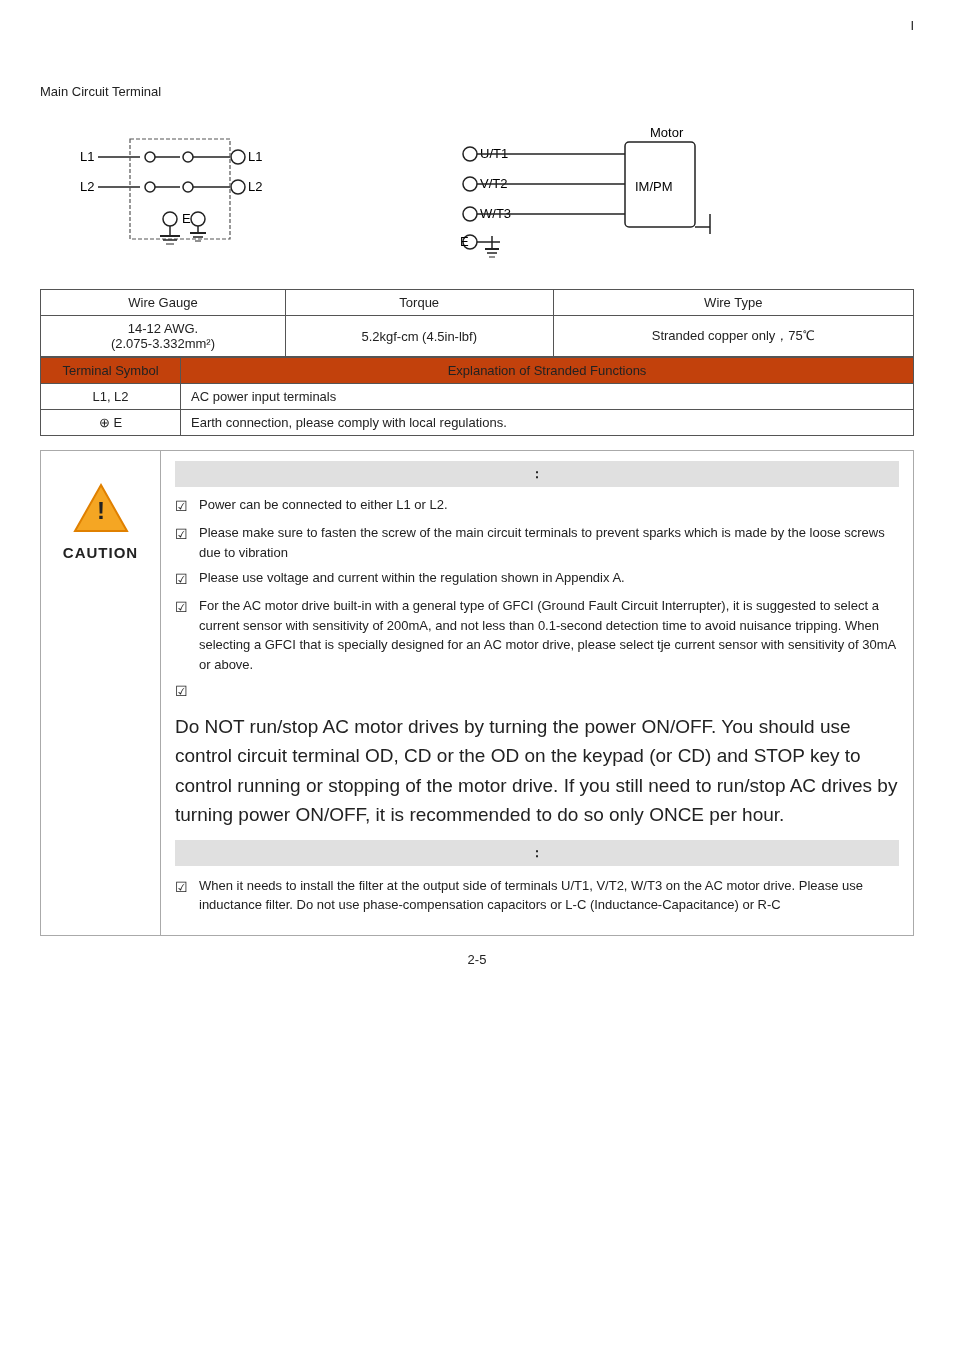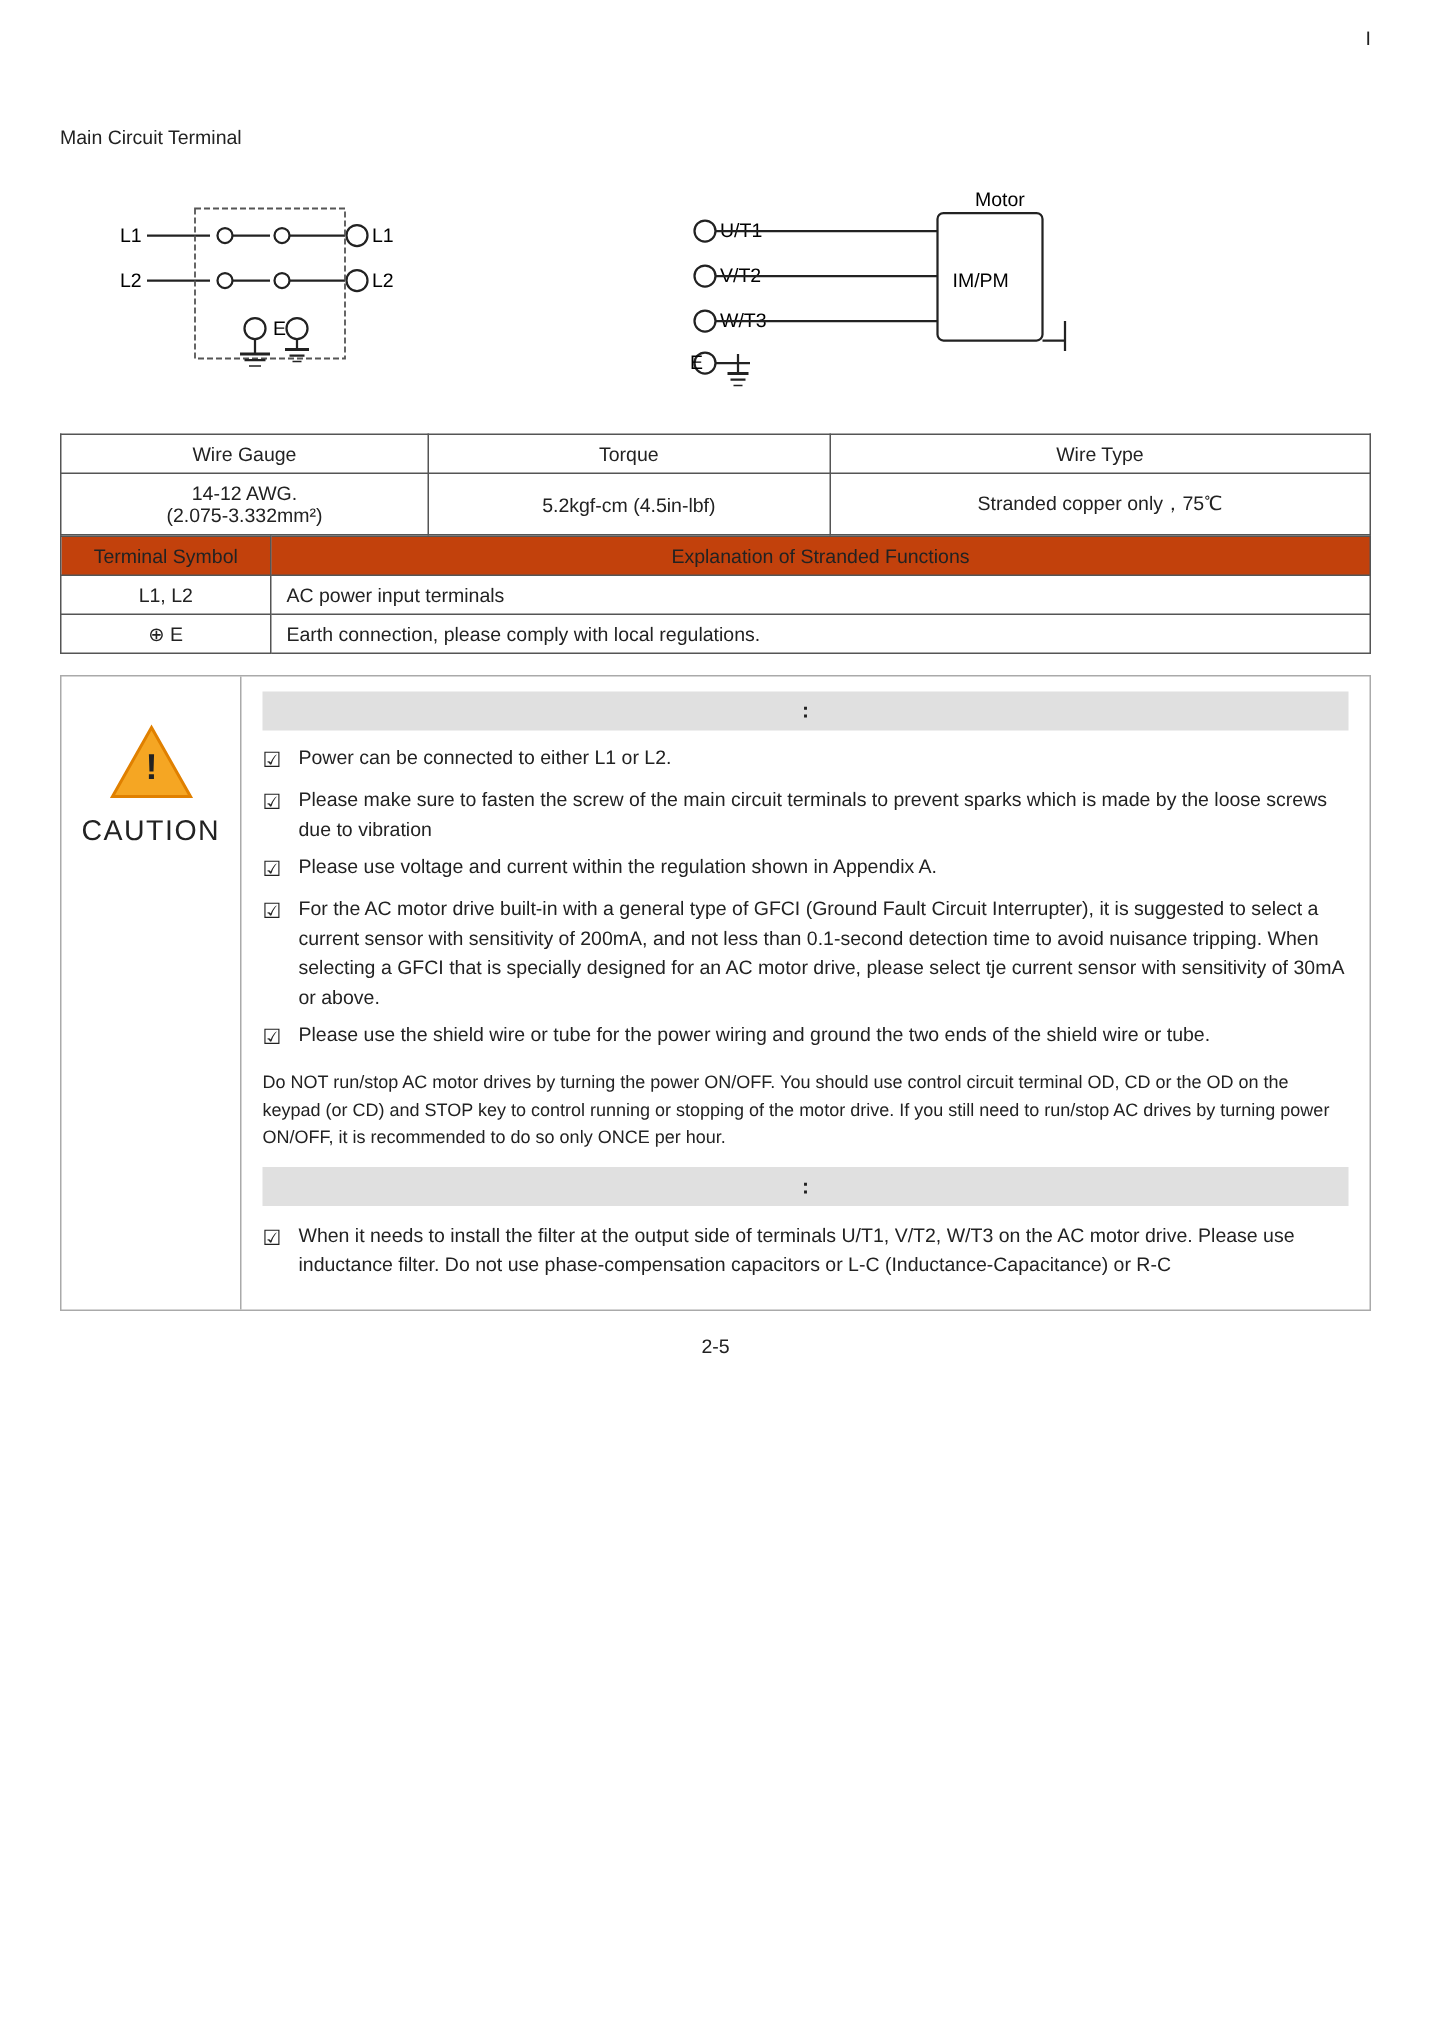--- a/index.html
+++ b/index.html
@@ -113,22 +113,22 @@
       border-right: 1px solid #aaa;
     }
 
     .caution-triangle {
       width: 60px;
       height: 55px;
       margin-bottom: 8px;
     }
 
     .caution-label {
-      font-size: 19px;
-      font-weight: normal;
+      font-size: 15px;
+      font-weight: bold;
       letter-spacing: 1px;
     }
 
     .caution-right {
       flex: 1;
       padding: 10px 14px;
     }
 
     .caution-header {
       background: #e0e0e0;
@@ -156,21 +156,21 @@
     .checkbox-icon {
       min-width: 18px;
       margin-right: 6px;
       margin-top: 1px;
       font-size: 14px;
     }
 
     .caution-para {
       margin: 8px 0 8px 0;
       line-height: 1.55;
-      font-size: 12px;
+      font-size: 19px;
     }
 
     .caution-divider {
       background: #e0e0e0;
       text-align: center;
       font-size: 13px;
       padding: 4px 0;
       margin: 10px 0 10px 0;
       font-weight: bold;
     }
@@ -328,21 +328,20 @@
       <li>
         <span class="checkbox-icon">☑</span>
         <span>Please use voltage and current within the regulation shown in Appendix A.</span>
       </li>
       <li>
         <span class="checkbox-icon">☑</span>
         <span>For the AC motor drive built-in with a general type of GFCI (Ground Fault Circuit Interrupter), it is suggested to select a current sensor with sensitivity of 200mA, and not less than 0.1-second detection time to avoid nuisance tripping. When selecting a GFCI that is specially designed for an AC motor drive, please select tje current sensor with sensitivity of 30mA or above.</span>
       </li>
       <li>
         <span class="checkbox-icon">☑</span>
-        <span>Please use the shield wire or tube for the power wiring and ground the two ends of the shield wire or tube.</span>
       </li>
     </ul>
 
     <p class="caution-para">Do NOT run/stop AC motor drives by turning the power ON/OFF.    You should use control circuit terminal OD, CD or the OD on the keypad (or CD) and STOP key to control running or stopping of the motor drive.    If you still need to run/stop AC drives by turning power ON/OFF, it is recommended to do so only ONCE per hour.</p>
 
     <div class="caution-divider">：</div>
 
     <ul class="caution-items">
       <li>
         <span class="checkbox-icon">☑</span>

